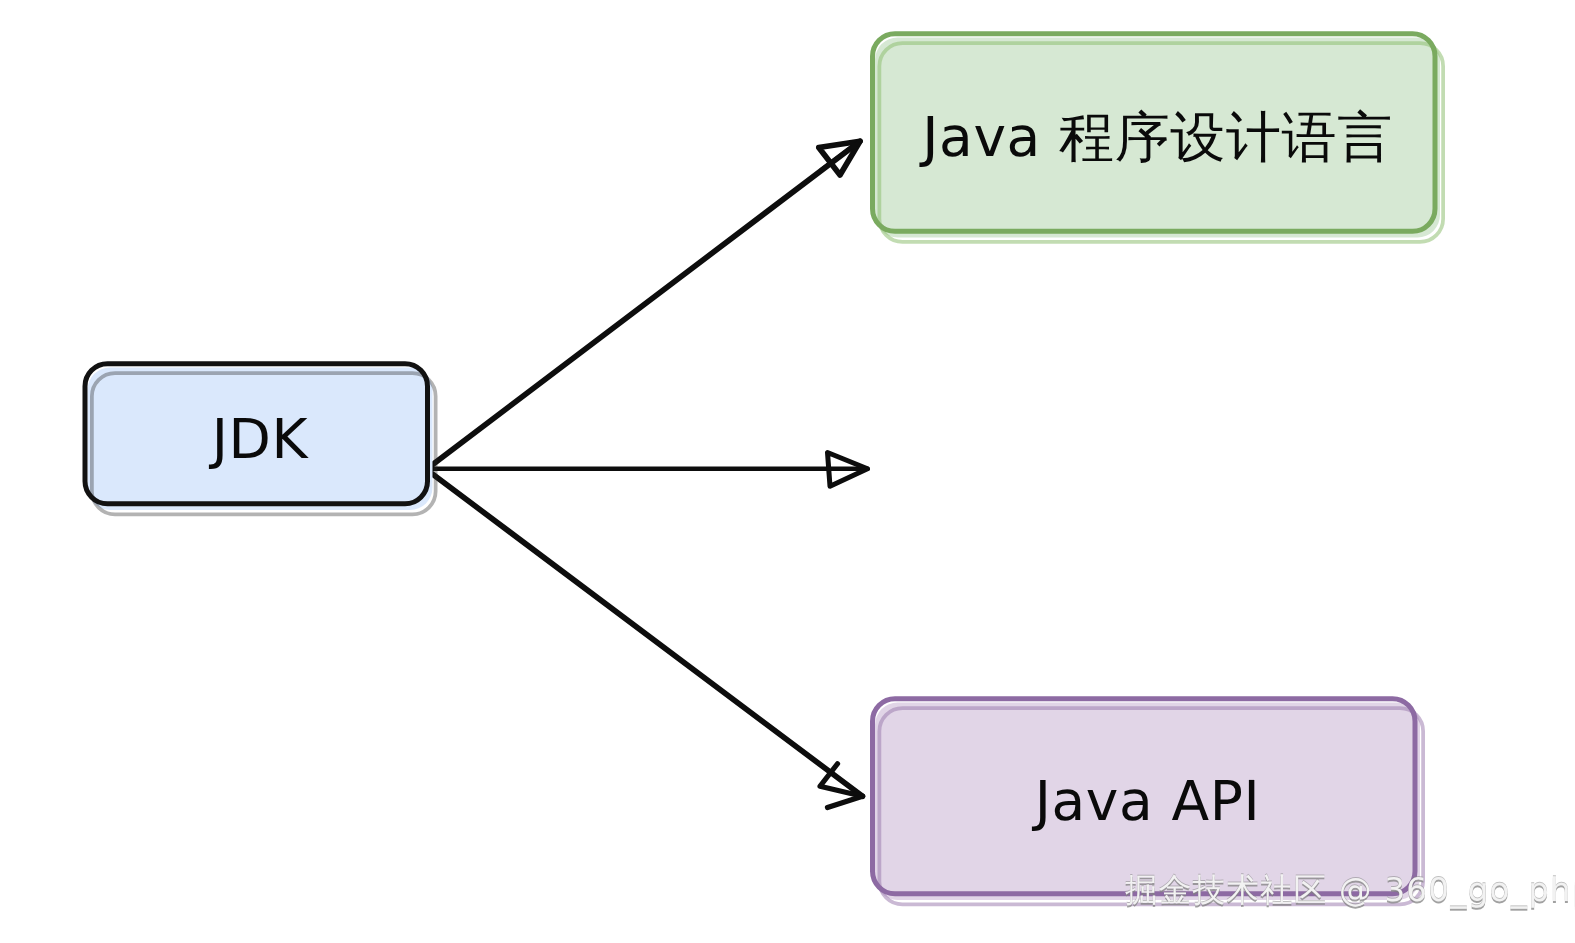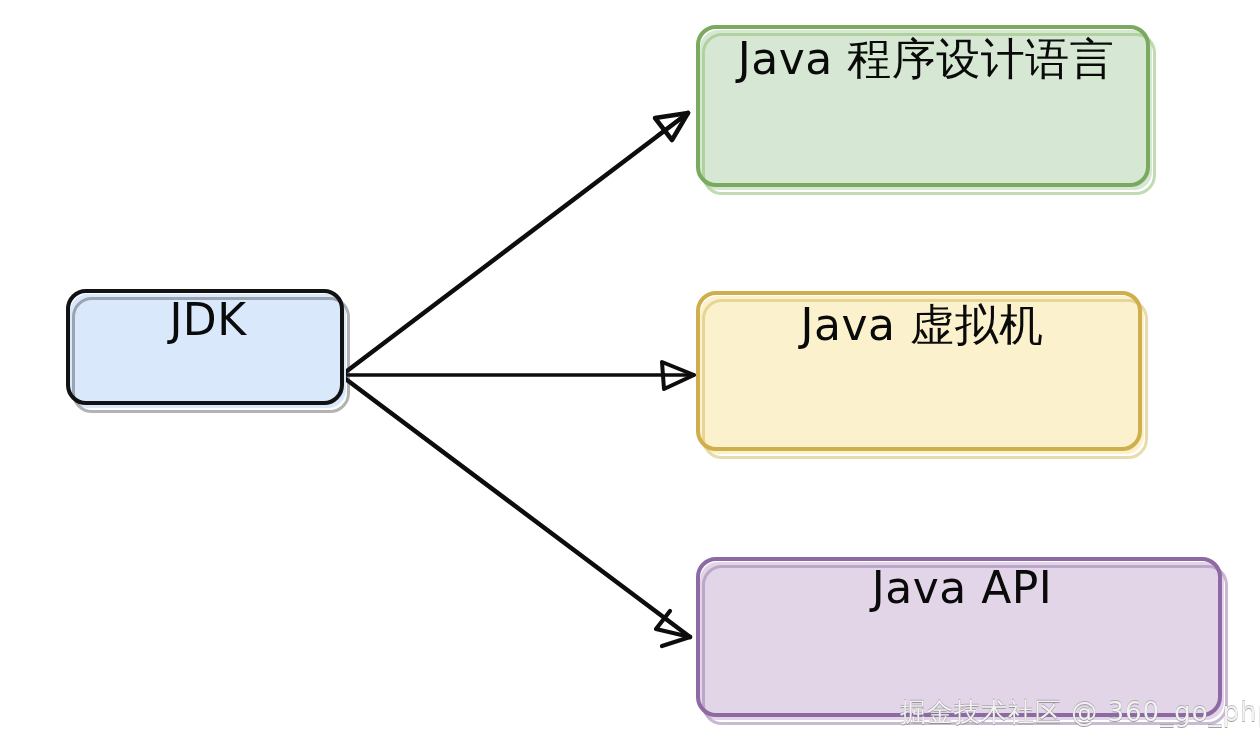--- a/index.html
+++ b/index.html
@@ -20,20 +20,21 @@
     left: 0; top: 0;
     width: 1260px;
     height: 754px;
     pointer-events: none;
   }
   
   .node {
     position: absolute;
     box-sizing: border-box;
     display: flex;
+    align-items: center;
     justify-content: center;
     border-radius: 20px;
   }
   
   .node .sketch-outer,
   .node .sketch-inner {
     position: absolute;
     box-sizing: border-box;
     border-style: solid;
     border-radius: 20px;
@@ -92,21 +93,21 @@
   #node-jvm {
     left: 700px; top: 296px; width: 444px; height: 158px;
   }
   #node-jvm .face { background: #fbf2cd; }
   #node-jvm .sketch-outer { border-color: #cfae4d; }
   #node-jvm .sketch-inner { border-color: #d9bd68; }
   #node-jvm .label { font-size: 44px; }
 
   
   #node-api {
-    left: 700px; top: 562px; width: 524px; height: 158px;
+    left: 700px; top: 562px; width: 436px; height: 158px;
   }
   #node-api .face { background: #e1d5e7; }
   #node-api .sketch-outer { border-color: #8d6aa3; }
   #node-api .sketch-inner { border-color: #9e7fb0; }
   #node-api .label { font-size: 44px; }
 
   
   #watermark {
     position: absolute;
     left: 900px;
@@ -155,27 +156,20 @@
   </div>
 
   <div class="node" id="node-lang">
     <div class="ghost"></div>
     <div class="face"></div>
     <div class="sketch-inner"></div>
     <div class="sketch-outer"></div>
     <span class="label">Java 程序设计语言</span>
   </div>
 
-  <div class="node" id="node-jvm">
-    <div class="ghost"></div>
-    <div class="face"></div>
-    <div class="sketch-inner"></div>
-    <div class="sketch-outer"></div>
-    <span class="label">Java 虚拟机</span>
-  </div>
 
   <div class="node" id="node-api">
     <div class="ghost"></div>
     <div class="face"></div>
     <div class="sketch-inner"></div>
     <div class="sketch-outer"></div>
     <span class="label">Java API</span>
   </div>
 
   <div id="watermark">掘金技术社区 @ 360_go_php</div>

